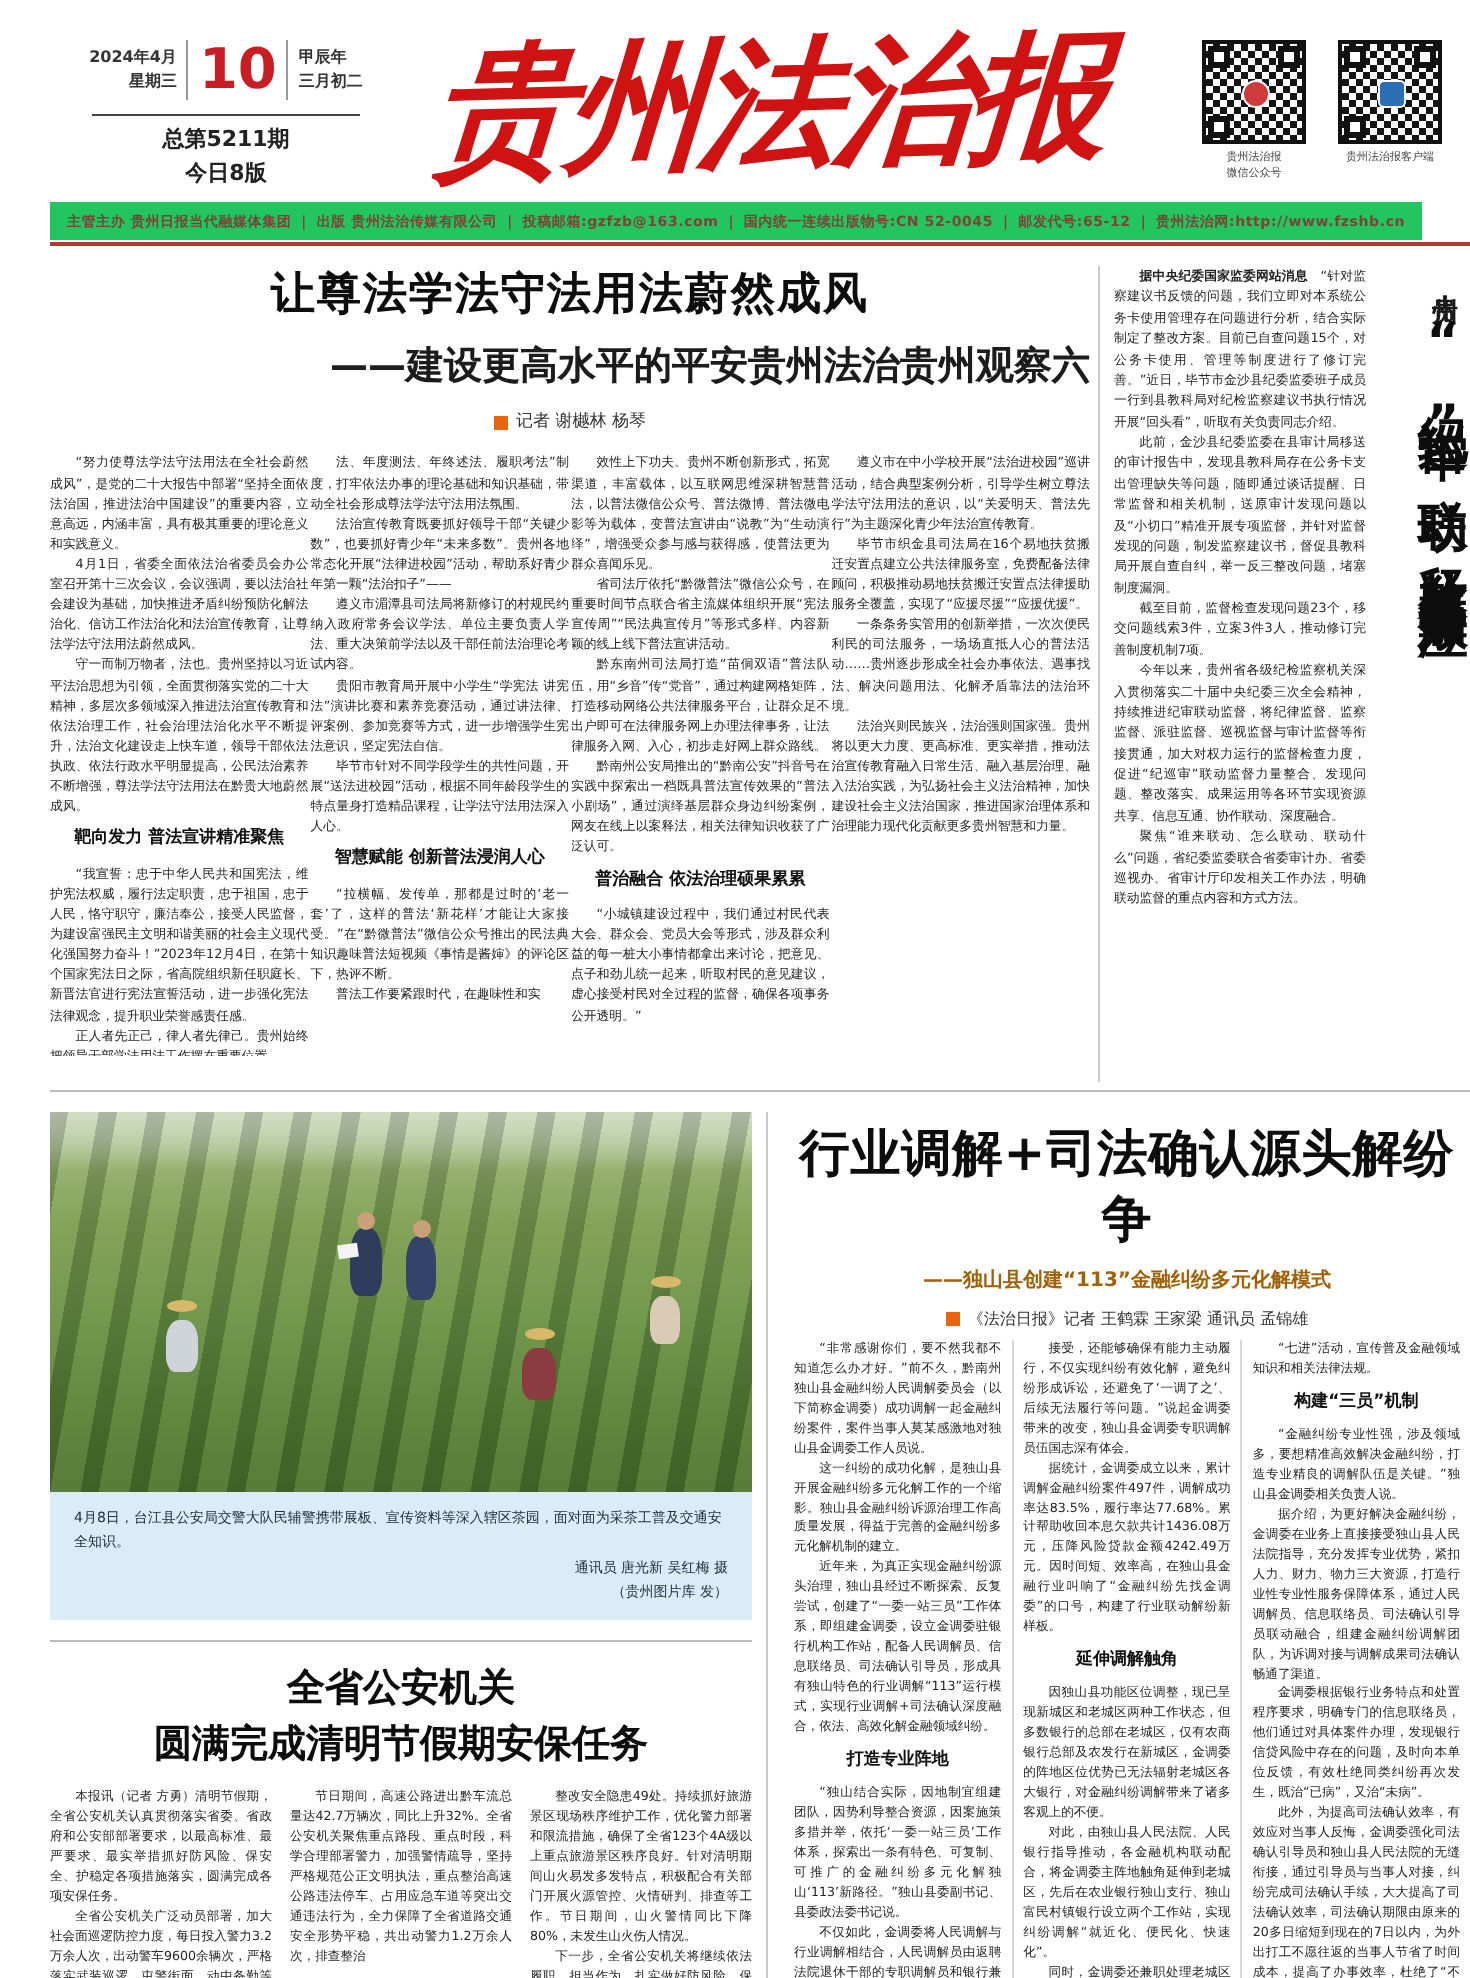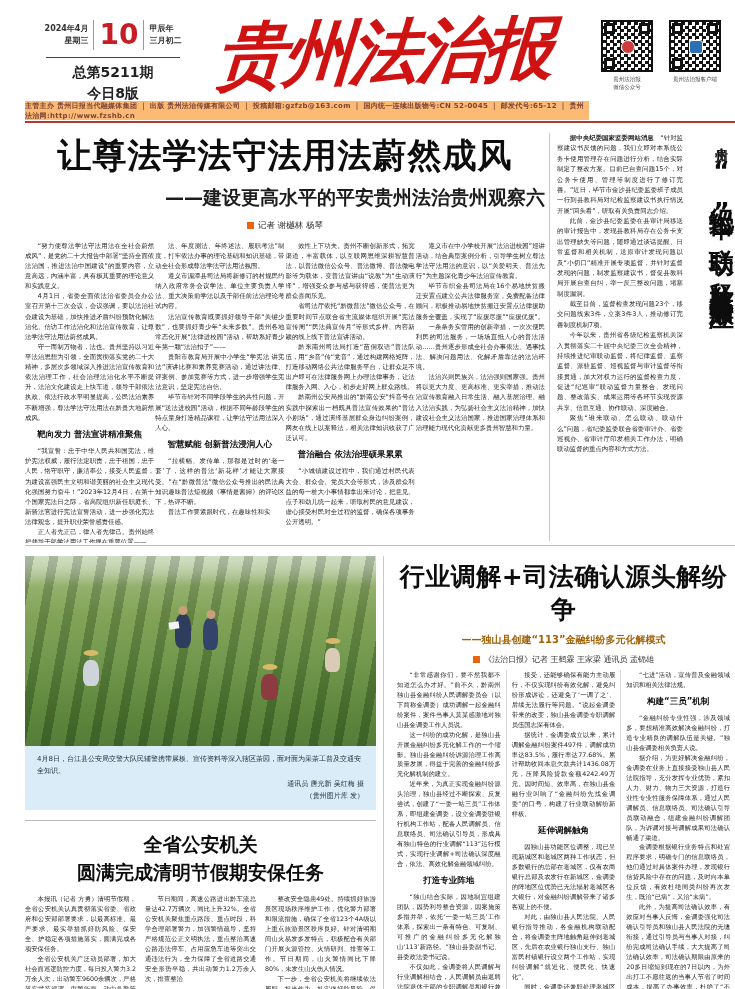--- a/index.html
+++ b/index.html
@@ -7,51 +7,51 @@
        font-family:"DejaVu Sans",sans-serif;color:#1a1a1a;overflow:hidden;}
 
   
   .datebox{position:absolute;left:44px;top:20px;width:138px;}
   .date-row{display:flex;align-items:center;justify-content:center;gap:5px;}
   .date-sm{font-size:8px;line-height:1.5;color:#333;text-align:right;font-weight:bold;}
   .date-sm.left{text-align:right}.date-sm.right{text-align:left}
   .vdiv{width:1px;height:30px;background:#999;}
   .date-day{font-size:28px;font-weight:bold;color:#c81d25;line-height:1;}
   .datebox .rule{border-top:1px solid #444;margin:7px 2px 4px;}
-  .issue{font-size:14px;font-weight:bold;text-align:center;line-height:1.5;color:#222;}
+  .issue{font-size:11px;font-weight:bold;text-align:center;line-height:1.5;color:#222;}
 
   .masthead{position:absolute;left:192px;top:4px;width:382px;height:96px;
             display:flex;align-items:center;justify-content:center;}
   .masthead-title{font-family:"DejaVu Serif",serif;font-style:italic;font-weight:bold;
        font-size:70px;color:#cf1212;letter-spacing:-3px;line-height:1;
        transform:rotate(-1.5deg) skewX(-5deg);white-space:nowrap;}
 
   .qr-wrap{position:absolute;right:14px;top:20px;display:flex;gap:16px;}
   .qr{width:52px;text-align:center;}
   .qr-box{width:48px;height:48px;border:2px solid #111;position:relative;margin:0 auto;
      background:repeating-conic-gradient(#141414 0% 25%,#ffffff 0% 50%) 0 0/7px 7px;}
   .qr-box i{position:absolute;width:11px;height:11px;border:3px solid #111;background:#fff;box-sizing:border-box;}
   .qr-box i.c1{top:1px;left:1px}.qr-box i.c2{top:1px;right:1px}.qr-box i.c3{bottom:1px;left:1px}
   .qr-logo{position:absolute;top:18px;left:18px;width:12px;height:12px;border-radius:50%;background:#cf3b3b;border:1px solid #fff;}
   .qr-logo.blue{background:#2c6fb5;border-radius:3px;}
   .qr-label{font-size:5.5px;color:#444;margin-top:3px;line-height:1.5;}
 
   
-  .infobar{position:absolute;left:25px;top:101px;width:564px;height:19px;background:#fdba74;
+  .infobar{position:absolute;left:25px;top:101px;width:686px;height:19px;background:#22c55e;
      display:flex;align-items:center;justify-content:center;font-size:7px;color:#7c4437;
-     font-weight:bold;letter-spacing:.3px;}
+     font-weight:bold;letter-spacing:.3px;text-align:center;}
   .redline{position:absolute;left:25px;top:121px;width:710px;height:2px;background:#b03a2e;}
 
   
   .col-p{margin:0;text-indent:2em;text-align:justify;}
   .col-sub{font-weight:bold;text-align:center;font-size:8.5px;margin:5px 0;color:#111;}
 
   
   .lead{position:absolute;left:25px;top:131px;width:520px;}
-  .lead-h{font-size:34px;font-weight:bold;text-align:center;margin:4px 0 0;letter-spacing:1px;color:#0d0d0d;line-height:1.2;}
+  .lead-h{font-size:22px;font-weight:bold;text-align:center;margin:4px 0 0;letter-spacing:1px;color:#0d0d0d;line-height:1.2;}
   .lead-sub{font-size:19px;font-weight:bold;text-align:right;margin:9px 0 0;color:#1c1c1c;}
   .byline{text-align:center;font-size:8.5px;color:#333;margin:9px 0 9px;}
   .sq{display:inline-block;width:7px;height:7px;background:#e8650f;margin-right:4px;vertical-align:middle;}
   .cols{display:flex;gap:1px;}
   .lead .col{flex:1;height:302px;overflow:hidden;font-size:6.4px;line-height:1.58;color:#242424;}
 
   
   .rightart{position:absolute;left:549px;top:133px;width:186px;height:408px;
       border-left:1px solid #c9c9c9;padding-left:7px;box-sizing:border-box;display:flex;gap:6px;}
   .rightart .rbody{width:126px;height:402px;overflow:hidden;font-size:6.4px;line-height:1.62;color:#242424;}
@@ -160,22 +160,22 @@
     <div class="col">
         <p class="col-p">“努力使尊法学法守法用法在全社会蔚然成风”，是党的二十大报告中部署“坚持全面依法治国，推进法治中国建设”的重要内容，立意高远，内涵丰富，具有极其重要的理论意义和实践意义。</p>
         <p class="col-p">4月1日，省委全面依法治省委员会办公室召开第十三次会议，会议强调，要以法治社会建设为基础，加快推进矛盾纠纷预防化解法治化、信访工作法治化和法治宣传教育，让尊法学法守法用法蔚然成风。</p>
         <p class="col-p">守一而制万物者，法也。贵州坚持以习近平法治思想为引领，全面贯彻落实党的二十大精神，多层次多领域深入推进法治宣传教育和依法治理工作，社会治理法治化水平不断提升，法治文化建设走上快车道，领导干部依法执政、依法行政水平明显提高，公民法治素养不断增强，尊法学法守法用法在黔贵大地蔚然成风。</p>
         <h4 class="col-sub">靶向发力 普法宣讲精准聚焦</h4>
         <p class="col-p">“我宣誓：忠于中华人民共和国宪法，维护宪法权威，履行法定职责，忠于祖国，忠于人民，恪守职守，廉洁奉公，接受人民监督，为建设富强民主文明和谐美丽的社会主义现代化强国努力奋斗！”2023年12月4日，在第十个国家宪法日之际，省高院组织新任职庭长、新晋法官进行宪法宣誓活动，进一步强化宪法法律观念，提升职业荣誉感责任感。</p>
         <p class="col-p">正人者先正己，律人者先律己。贵州始终把领导干部学法用法工作摆在重要位置——</p>
       </div>
     <div class="col">
         <p class="col-p">法、年度测法、年终述法、履职考法”制度，打牢依法办事的理论基础和知识基础，带动全社会形成尊法学法守法用法氛围。</p>
+        <p class="col-p">法治宣传教育既要抓好领导干部“关键少数”，也要抓好青少年“未来多数”。贵州各地常态化开展“法律进校园”活动，帮助系好青少年第一颗“法治扣子”——</p>
         <p class="col-p">遵义市湄潭县司法局将新修订的村规民约纳入政府常务会议学法、单位主要负责人学法、重大决策前学法以及干部任前法治理论考试内容。</p>
-        <p class="col-p">法治宣传教育既要抓好领导干部“关键少数”，也要抓好青少年“未来多数”。贵州各地常态化开展“法律进校园”活动，帮助系好青少年第一颗“法治扣子”——</p>
         <p class="col-p">贵阳市教育局开展中小学生“学宪法 讲宪法”演讲比赛和素养竞赛活动，通过讲法律、评案例、参加竞赛等方式，进一步增强学生宪法意识，坚定宪法自信。</p>
         <p class="col-p">毕节市针对不同学段学生的共性问题，开展“送法进校园”活动，根据不同年龄段学生的特点量身打造精品课程，让学法守法用法深入人心。</p>
         <h4 class="col-sub">智慧赋能 创新普法浸润人心</h4>
         <p class="col-p">“拉横幅、发传单，那都是过时的‘老一套’了，这样的普法‘新花样’才能让大家接受。”在“黔微普法”微信公众号推出的民法典知识趣味普法短视频《事情是酱婶》的评论区下，热评不断。</p>
         <p class="col-p">普法工作要紧跟时代，在趣味性和实</p>
       </div>
     <div class="col">
         <p class="col-p">效性上下功夫。贵州不断创新形式，拓宽渠道，丰富载体，以互联网思维深耕智慧普法，以普法微信公众号、普法微博、普法微电影等为载体，变普法宣讲由“说教”为“生动演绎”，增强受众参与感与获得感，使普法更为群众喜闻乐见。</p>
         <p class="col-p">省司法厅依托“黔微普法”微信公众号，在重要时间节点联合省主流媒体组织开展“宪法宣传周”“民法典宣传月”等形式多样、内容新颖的线上线下普法宣讲活动。</p>
         <p class="col-p">黔东南州司法局打造“苗侗双语”普法队伍，用“乡音”传“党音”，通过构建网格矩阵，打造移动网络公共法律服务平台，让群众足不出户即可在法律服务网上办理法律事务，让法律服务入网、入心，初步走好网上群众路线。</p>

